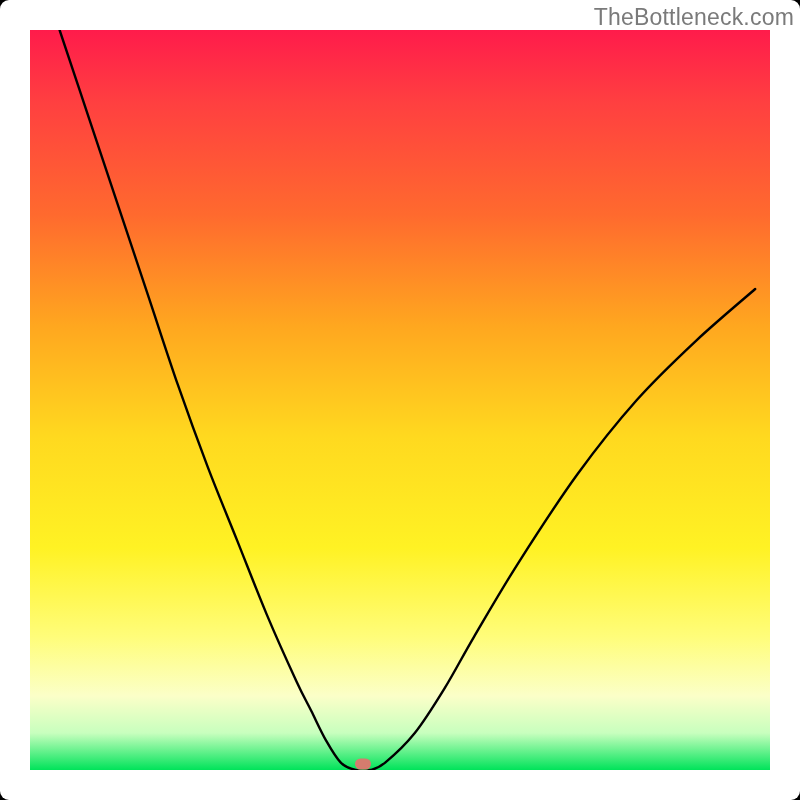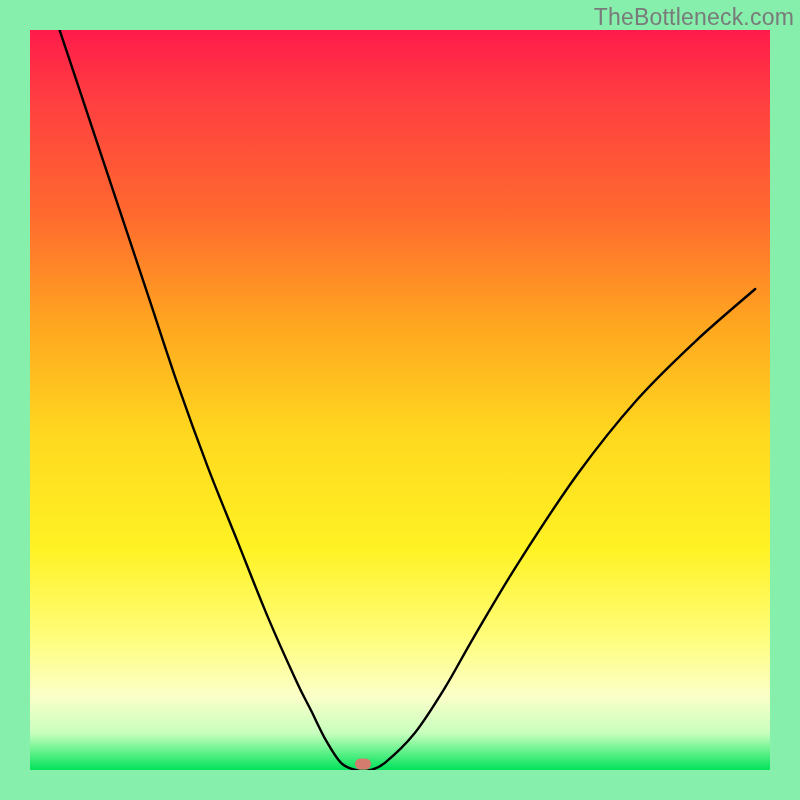--- a/index.html
+++ b/index.html
@@ -8,21 +8,22 @@
     height: 800px;
     background: #000;
     position: relative;
     font-family: Arial, Helvetica, sans-serif;
     overflow: hidden;
   }
   .frame {
     position: absolute;
     top: 0; left: 0;
     width: 800px; height: 800px;
-    background: #86efac;
+    background: #ffffff;
+    border-radius: 9px;
   }
   .plot-area {
     position: absolute;
     left: 30px;
     top: 30px;
     width: 740px;
     height: 740px;
     background: linear-gradient(to bottom,
       #ff1b4b 0%,
       #ff4040 10%,

